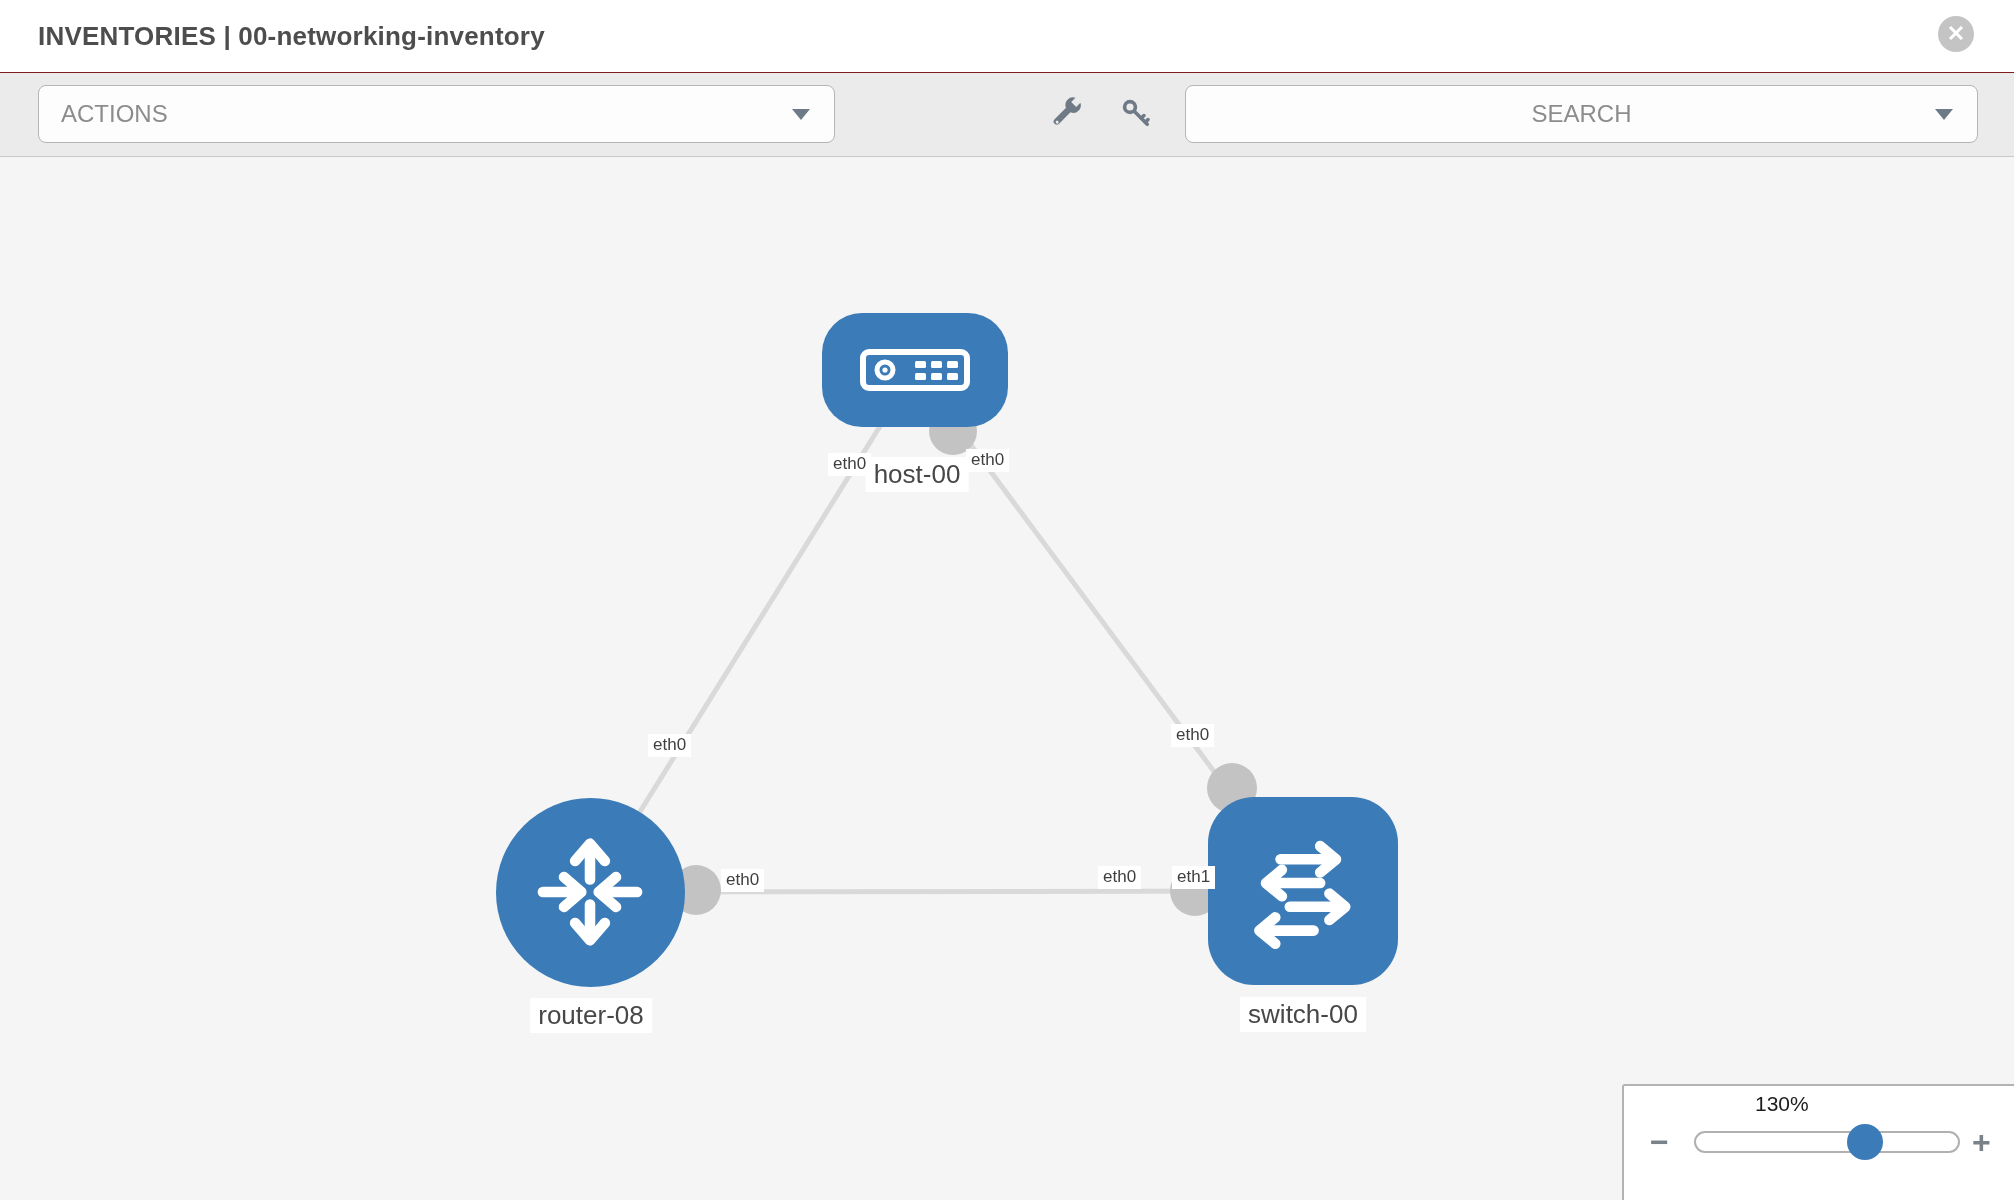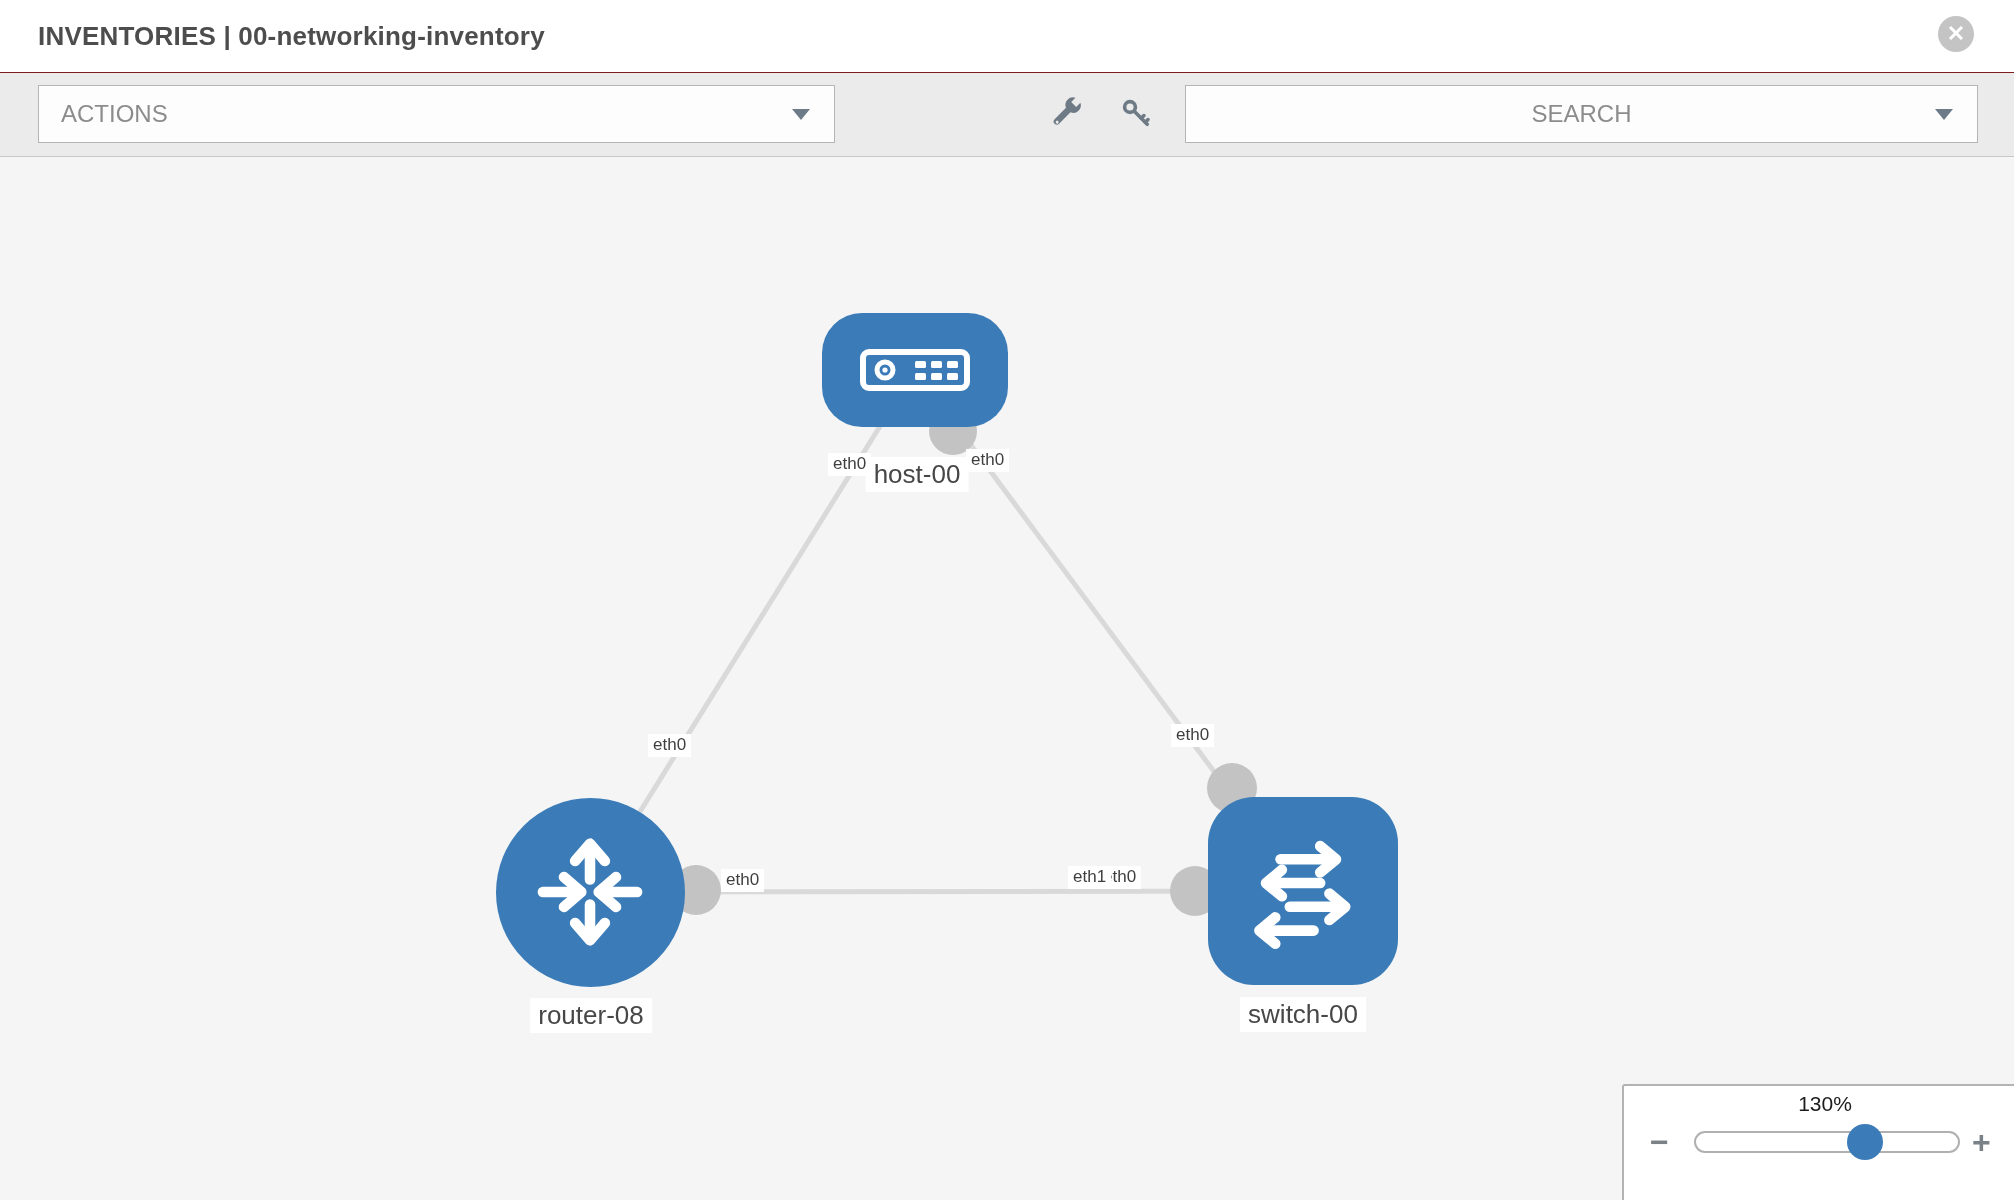--- a/index.html
+++ b/index.html
@@ -34,39 +34,39 @@
     background:#c4c4c4;color:#ffffff;display:flex;align-items:center;justify-content:center;
     font-size:22px;font-weight:bold;cursor:pointer;user-select:none;
   }
   
   #toolbar{
     position:absolute;left:0;top:73px;width:2014px;height:83px;background:#ebebeb;
     border-bottom:1px solid #c9c9c9;z-index:10;
   }
   .dropdown{
     position:absolute;top:12px;height:58px;background:#fdfdfd;border:1.5px solid #b5b5b5;
-    border-radius:0;display:flex;align-items:center;box-sizing:border-box;
+    border-radius:8px;display:flex;align-items:center;box-sizing:border-box;
     color:#8c8c8c;font-size:24px;padding:0 22px;cursor:pointer;
   }
   #actions-dd{left:38px;width:797px;}
   #search-dd{left:1185px;width:793px;justify-content:center;}
   .caret{
     position:absolute;right:24px;top:50%;margin-top:-5px;width:0;height:0;
     border-left:9px solid transparent;border-right:9px solid transparent;
     border-top:11px solid #6d7a87;
   }
   .tool-icon{position:absolute;top:22px;width:36px;height:36px;cursor:pointer;}
   #wrench-icon{left:1048px;}
   #key-icon{left:1118px;}
   
   #zoom-panel{
     position:absolute;left:1622px;top:1084px;width:400px;height:130px;background:#ffffff;
     border:2px solid #b3b3b3;border-radius:3px;z-index:20;box-sizing:border-box;
   }
-  #zoom-level{position:absolute;left:131px;top:6px;width:140px;text-align:center;
+  #zoom-level{position:absolute;left:131px;top:6px;width:140px;
     font-size:21px;color:#1d1d1d;}
   .zoom-sign{position:absolute;top:38px;font-size:32px;font-weight:bold;color:#7a8288;
     cursor:pointer;user-select:none;line-height:36px;}
   #zoom-minus{left:26px;}
   #zoom-plus{left:348px;}
   #zoom-track{
     position:absolute;left:70px;top:45px;width:266px;height:22px;background:#ffffff;
     border:2px solid #b0b0b0;border-radius:13px;box-sizing:border-box;cursor:pointer;
   }
   #zoom-handle{
@@ -139,21 +139,21 @@
         </svg>
       </span>
     </div>
     <div class="node-label" style="left: 1303px; top: 997px;">switch-00</div>
     <div class="iface-label" style="left: 828px; top: 453px;">eth0</div>
     <div class="iface-label" style="left: 966px; top: 449px;">eth0</div>
     <div class="iface-label" style="left: 648px; top: 734px;">eth0</div>
     <div class="iface-label" style="left: 721px; top: 869px;">eth0</div>
     <div class="iface-label" style="left: 1171px; top: 724px;">eth0</div>
     <div class="iface-label under" style="left: 1098px; top: 866px;">eth0</div>
-    <div class="iface-label" style="left: 1068px; top: 866px;">eth1</div>
+    <div class="iface-label" style="left: 1172px; top: 866px;">eth1</div>
   </div>
 
 <div id="header">
   <div id="page-title">INVENTORIES | 00-networking-inventory</div>
   <div id="close-btn">
     <span>✕</span>
   </div>
 </div>
 
 <div id="toolbar">

